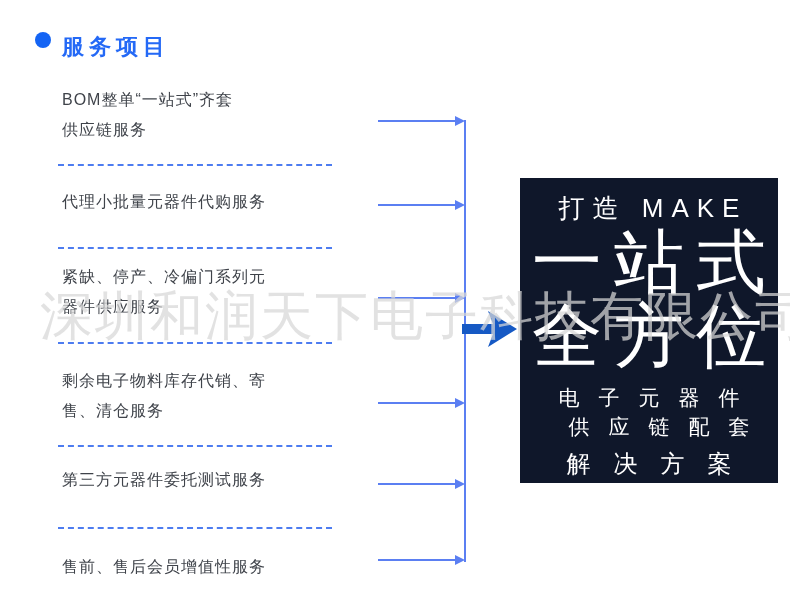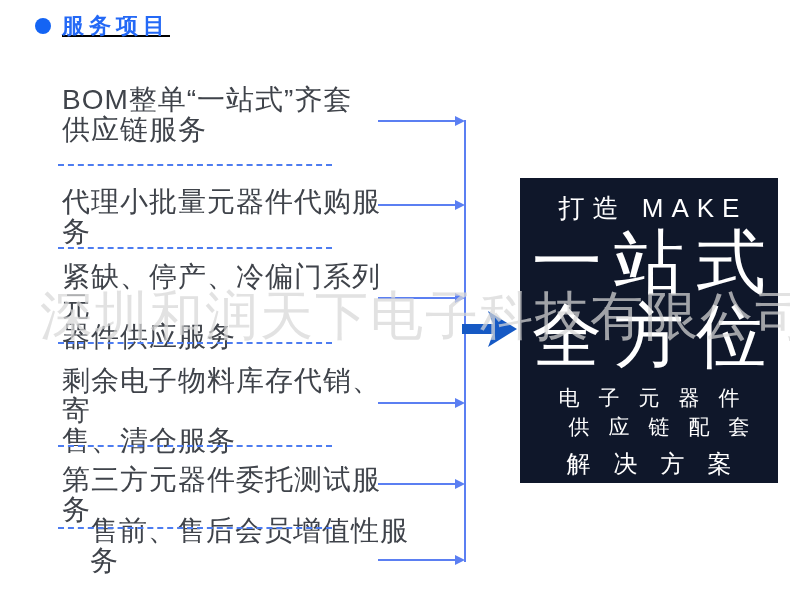--- a/index.html
+++ b/index.html
@@ -2,32 +2,32 @@
 <html><head>
 <meta charset="utf-8">
 <style>
   html, body { margin: 0; padding: 0; background: #ffffff; }
   .canvas {
     position: relative; width: 790px; height: 610px;
     background: #ffffff; overflow: hidden;
     font-family: "Liberation Sans", "DejaVu Sans", sans-serif;
   }
   
-  .header { position: absolute; left: 35px; top: 11px; display: flex; align-items: center; text-decoration: underline; }
+  .header { position: absolute; left: 35px; top: 32px; display: flex; align-items: flex-start; }
   .dot { width: 16px; height: 16px; border-radius: 50%; background: #1464f4; margin-right: 11px; }
   .title { font-size: 22px; font-weight: bold; color: #2469f6; letter-spacing: 5px; }
 
   
   .svc {
     position: absolute; left: 62px; width: 322px;
-    font-size: 28px; line-height: 30px; font-weight: 500;
+    font-size: 16px; line-height: 30px; font-weight: 500;
     color: #3f434a; white-space: pre-line; letter-spacing: 1px;
   }
   .svc1 { top: 85px; }  .svc2 { top: 187px; font-family: Liberation Serif, serif; } .svc3 { top: 262px; }
-  .svc4 { top: 366px; } .svc5 { top: 465px; } .svc6 { top: 516px; margin-left: 28px; }
+  .svc4 { top: 366px; } .svc5 { top: 465px; } .svc6 { top: 552px; }
 
   
   .sep { position: absolute; left: 58px; width: 274px; height: 0; border-top: 2px dashed #4d7cf0; }
   .sep1 { top: 164px; } .sep2 { top: 247px; } .sep3 { top: 342px; }
   .sep4 { top: 445px; } .sep5 { top: 527px; }
 
   
   .conn { position: absolute; left: 378px; width: 78px; height: 2px; background: #5b7ff2; }
   .c1 { top: 120px; } .c2 { top: 204px; } .c3 { top: 297px; }
   .c4 { top: 402px; } .c5 { top: 483px; } .c6 { top: 559px; }

